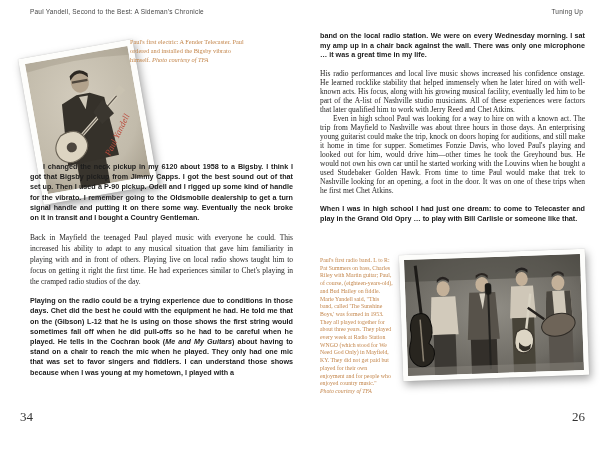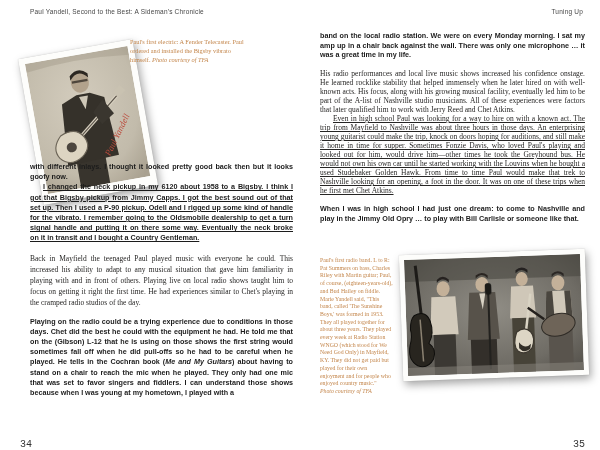--- a/index.html
+++ b/index.html
@@ -11,23 +11,23 @@
     overflow:hidden;
   }
   .running-head{
     position:absolute;top:8px;
     font-family:"Liberation Sans", sans-serif;
     font-size:6.5px;color:#474747;letter-spacing:.2px;
   }
   #head-left{left:30px;}
   #head-right{right:17px;}
   .page-num{
-    position:absolute;bottom:0;
-    font-size:10px;color:#333;
-    font-family:Liberation Mono, monospace;
+    position:absolute;bottom:25px;
+    font-size:13px;color:#333;
+    font-family:Liberation Serif, serif;
   }
   #pnum-left{left:20px;}
   #pnum-right{right:15px;}
 
   
   .photo-frame{
     position:absolute;background:#fdfdfb;
     box-shadow:2px 4px 8px rgba(0,0,0,.35), 0 0 1px rgba(0,0,0,.25);
   }
   #photo-left{
@@ -68,21 +68,21 @@
     font-weight:bold;font-size:7.2px;line-height:10.2px;
     color:#1c1c1c;
   }
   .narr{
     font-family:"Liberation Serif", serif;
     font-size:7.5px;line-height:11px;color:#262524;
   }
   #col-right .quote{line-height:9.7px;}
   #col-right .narr{line-height:9px;}
   .gap{margin-top:9px;}
-  .indent{text-indent:13px;text-decoration:underline;}
+  .indent{text-indent:13px;}
   .quote i{}
 </style>
 </head>
 <body>
 
 <div class="running-head" id="head-left">Paul Yandell, Second to the Best: A Sideman's Chronicle</div>
 <div class="running-head" id="head-right">Tuning Up</div>
 
 <div class="photo-frame" id="photo-left">
   <svg viewBox="0 0 92 120" preserveAspectRatio="none">
@@ -118,31 +118,30 @@
 
     <path d="M0,0 L92,0 L92,8 Q46,2 0,8 Z" fill="#978f7e" opacity=".35"></path>
   </svg>
 </div>
 
 <div class="caption" id="cap-left">
   <span>Paul's first electric: A Fender Telecaster. Paul ordered and installed the Bigsby vibrato himself. </span><i>Photo courtesy of TFA</i>
 </div>
 
 <div class="textcol" id="col-left">
-  <p class="quote">with different inlays. I thought it looked pretty good back then but it looks goofy now.</p>
   <p class="quote indent">I changed the neck pickup in my 6120 about 1958 to a Bigsby. I think I got that Bigsby pickup from Jimmy Capps. I got the best sound out of that set up. Then I used a P-90 pickup. Odell and I rigged up some kind of handle for the vibrato. I remember going to the Oldsmobile dealership to get a turn signal handle and putting it on there some way. Eventually the neck broke on it in transit and I bought a Country Gentleman.</p>
   <p class="narr gap">Back in Mayfield the teenaged Paul played music with everyone he could. This increased his ability to adapt to any musical situation that gave him familiarity in playing with and in front of others. Playing live on local radio shows taught him to focus on getting it right the first time. He had experiences similar to Chet's playing in the cramped radio studios of the day.</p>
   <p class="quote gap"><span>Playing on the radio could be a trying experience due to conditions in those days. Chet did the best he could with the equipment he had. He told me that on the (Gibson) L-12 that he is using on those shows the first string would sometimes fall off when he did pull-offs so he had to be careful when he played. He tells in the Cochran book (</span><i>Me and My Guitars</i><span>) about having to stand on a chair to reach the mic when he played. They only had one mic that was set to favor singers and fiddlers. I can understand those shows because when I was young at my hometown, I played with a</span></p>
 </div>
 
 <div class="textcol" id="col-right">
-  <p class="quote">band on the local radio station. We were on every Monday morning. I sat my amp up in a chair back against the wall. There was only one microphone … it was a great time in my life.</p>
+  <p class="quote">band on the local radio station. We were on every Wednesday morning. I sat my amp up in a chair back against the wall. There was only one microphone … it was a great time in my life.</p>
   <p class="narr gap">His radio performances and local live music shows increased his confidence onstage. He learned rocklike stability that helped immensely when he later hired on with well-known acts. His focus, along with his growing musical facility, eventually led him to be part of the A-list of Nashville studio musicians. All of these experiences were factors that later qualified him to work with Jerry Reed and Chet Atkins.</p>
   <p class="narr indent">Even in high school Paul was looking for a way to hire on with a known act. The trip from Mayfield to Nashville was about three hours in those days. An enterprising young guitarist could make the trip, knock on doors hoping for auditions, and still make it home in time for supper. Sometimes Fonzie Davis, who loved Paul's playing and looked out for him, would drive him—other times he took the Greyhound bus. He would not own his own car until he started working with the Louvins when he bought a used Studebaker Golden Hawk. From time to time Paul would make that trek to Nashville looking for an opening, a foot in the door. It was on one of these trips when he first met Chet Atkins.</p>
-  <p class="quote gap">When I was in high school I had just one dream: to come to Nashville and play in the Jimmy Old Opry … to play with Bill Carlisle or someone like that.</p>
+  <p class="quote gap">When I was in high school I had just one dream: to come to Telecaster and play in the Grand Old Opry … to play with Bill Carlisle or someone like that.</p>
 </div>
 
 <div class="caption" id="cap-band">
   <span>Paul's first radio band. L to R: Pat Summers on bass, Charles Riley with Martin guitar; Paul, of course, (eighteen-years-old), and Bud Hailey on fiddle. Marie Yandell said, "This band, called 'The Sunshine Boys,' was formed in 1953. They all played together for about three years. They played every week at Radio Station WNGO (which stood for We Need God Only) in Mayfield, KY. They did not get paid but played for their own enjoyment and for people who enjoyed country music." </span><br>
   <i>Photo courtesy of TFA</i>
 </div>
 
 <div class="photo-frame" id="photo-band">
   <svg viewBox="0 0 176 116" preserveAspectRatio="none">
     <defs>
@@ -191,13 +190,13 @@
     <rect x="142" y="74" width="24" height="42" fill="#59544d"></rect>
 
     <ellipse cx="152" cy="70" rx="17" ry="11" fill="#6e6458" transform="rotate(-12 152 70)" stroke="#2e2a25" stroke-width="1"></ellipse>
     <line x1="138" y1="64" x2="122" y2="52" stroke="#231f1c" stroke-width="2.5"></line>
 
     <rect x="0" y="108" width="176" height="8" fill="#8b887f" opacity=".5"></rect>
   </svg>
 </div>
 
 <div class="page-num" id="pnum-left">34</div>
-<div class="page-num" id="pnum-right">35</div>
+<div class="page-num" id="pnum-right">26</div>
 
 </body></html>

